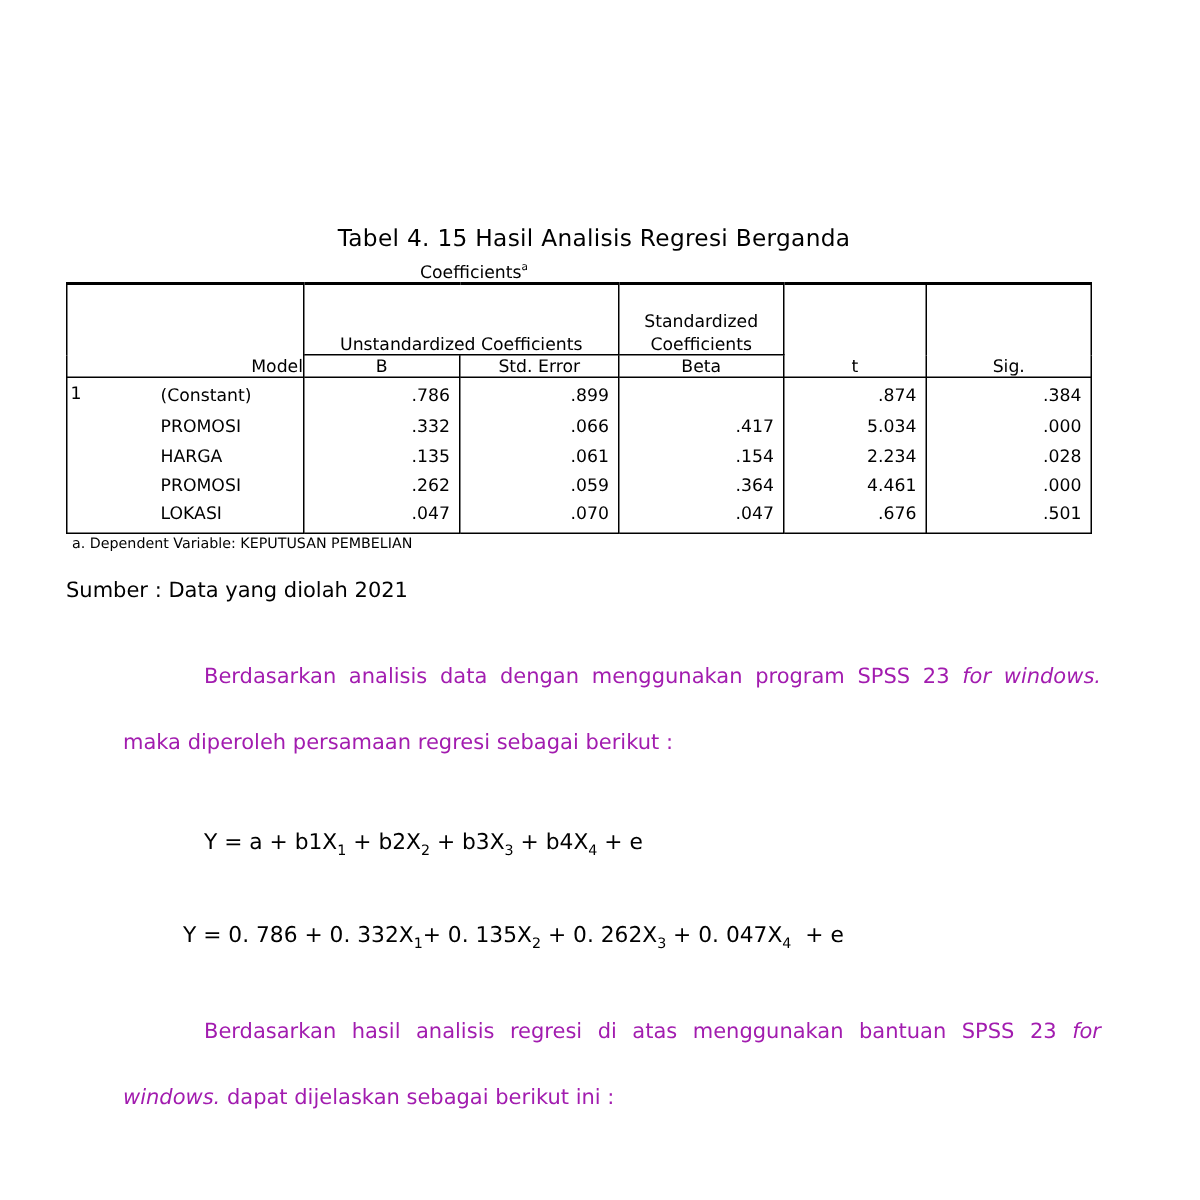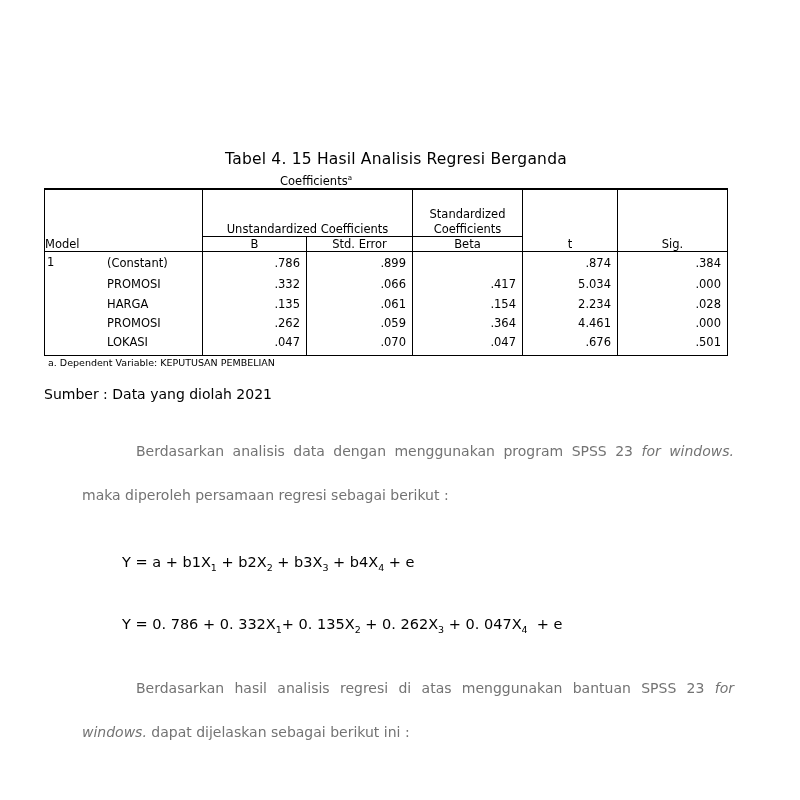--- a/index.html
+++ b/index.html
@@ -78,21 +78,21 @@
     text-align: center;
     vertical-align: bottom;
     padding-bottom: 2px;
     line-height: 1.25;
   }
   .hdr-sub {
     text-align: center;
     padding: 1px 0 2px 0;
   }
   .hdr-model {
-    text-align: left;
+    text-align: right;
     vertical-align: bottom;
     padding: 0 0 2px 3px;
   }
   .hdr-tsig {
     text-align: center;
     vertical-align: bottom;
     padding-bottom: 2px;
   }
 
   
@@ -134,38 +134,38 @@
     position: absolute;
     left: 44px;
     top: 386px;
     font-size: 14px;
   }
 
   
   .para {
     position: absolute;
     font-size: 14px;
-    color: #737373;
+    color: #a21caf;
   }
   .para-just {
     text-align: justify;
     text-align-last: justify;
     white-space: normal;
   }
   .p1-l1 { left: 136px; top: 443px; width: 598px; }
   .p1-l2 { left: 82px;  top: 487px; }
   .p2-l1 { left: 136px; top: 680px; width: 598px; }
   .p2-l2 { left: 82px;  top: 724px; }
 
   .eq {
     position: absolute;
     font-size: 14.5px;
     white-space: nowrap;
   }
-  .eq1 { left: 122px; top: 554px; text-align: center; }
+  .eq1 { left: 136px; top: 554px; text-align: center; }
   .eq2 { left: 122px; top: 616px; }
   .eq sub { font-size: 9.5px; vertical-align: sub; }
   em { font-style: italic; }
 </style>
 </head>
 <body>
 
 <div class="page">
 
   <div class="table-title">Tabel 4. 15 Hasil Analisis Regresi Berganda</div>

